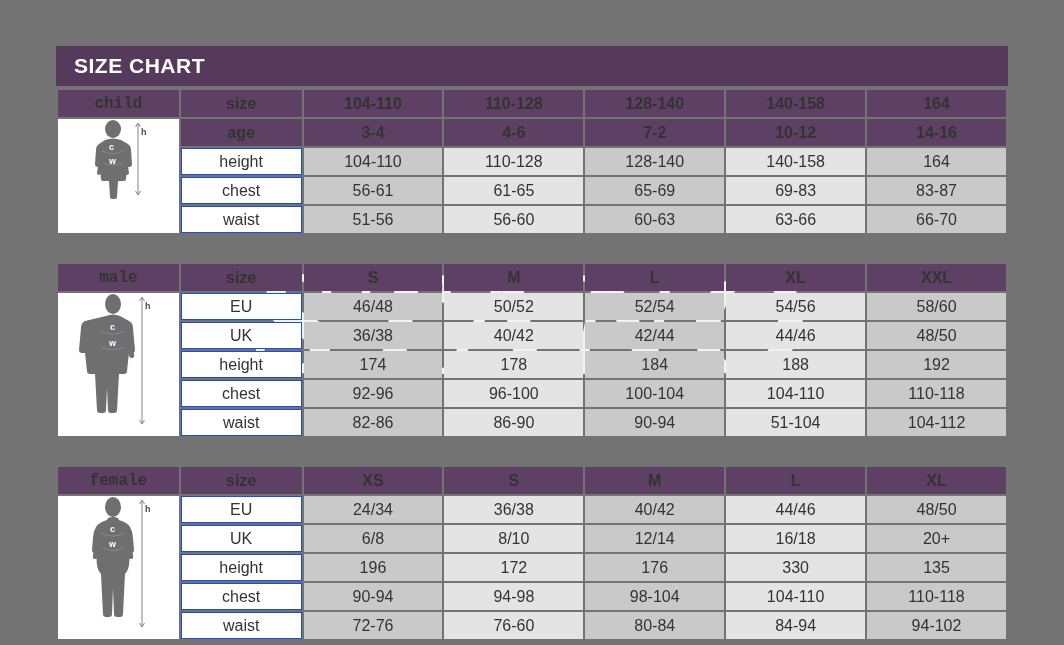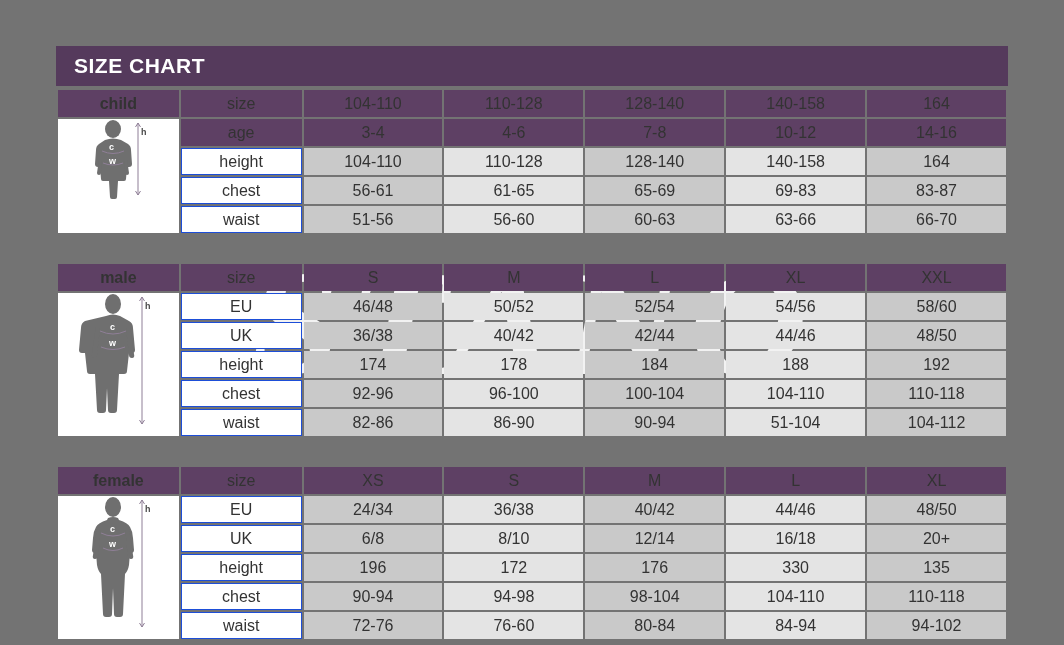--- a/index.html
+++ b/index.html
@@ -81,27 +81,28 @@
 
   
   col.c-figure { width: 120px; }
   col.c-label  { width: 120px; }
   col.c-val    { width: 138px; }
 
   
   .hdr-purple {
     background: #5e4064;
     color: #ffffff;
-    font-weight: normal;
+    font-weight: bold;
   }
   .hdr-group {
     background: #5e4064;
     color: #ffffff;
     font-weight: bold;
     font-size: 17px;
+    font-family: Liberation Mono, monospace;
   }
   .lbl-white {
     background: #ffffff;
     border: 1px solid #1d4ed8;
     box-sizing: border-box;
     color: #333333;
     font-weight: normal;
   }
   .val-dark { background: #c9c9c9; color: #333; }
   .val-light { background: #e4e4e4; color: #333; }
@@ -174,21 +175,21 @@
     </g>
     <text x="69" y="16" font-family="Liberation Sans, sans-serif" font-size="9" font-weight="bold" fill="#4a4a4a">h</text>
     <text x="37" y="31" font-family="Liberation Sans, sans-serif" font-size="9" font-weight="bold" fill="#ffffff">c</text>
     <text x="37" y="45" font-family="Liberation Sans, sans-serif" font-size="9" font-weight="bold" fill="#ffffff">w</text>
   </svg>
               </div>
             </td>
             <td class="hdr-purple">age</td>
             <td class="hdr-purple">3-4</td>
             <td class="hdr-purple">4-6</td>
-            <td class="hdr-purple">7-8</td>
+            <td class="hdr-purple">7-2</td>
             <td class="hdr-purple">10-12</td>
             <td class="hdr-purple">14-16</td>
           </tr>
           <tr>
             <td class="lbl-white">height</td>
             <td class="val-dark">104-110</td>
             <td class="val-light">110-128</td>
             <td class="val-dark">128-140</td>
             <td class="val-light">140-158</td>
             <td class="val-dark">164</td>

